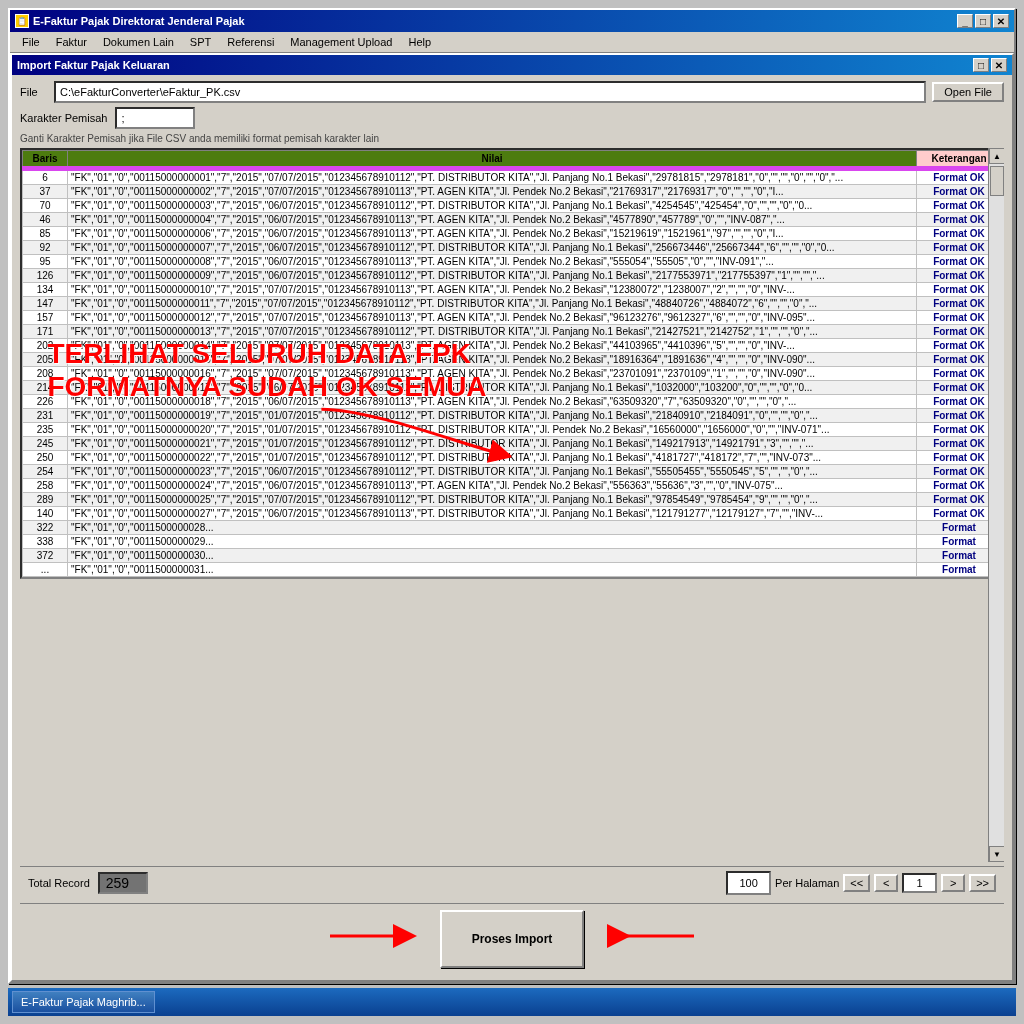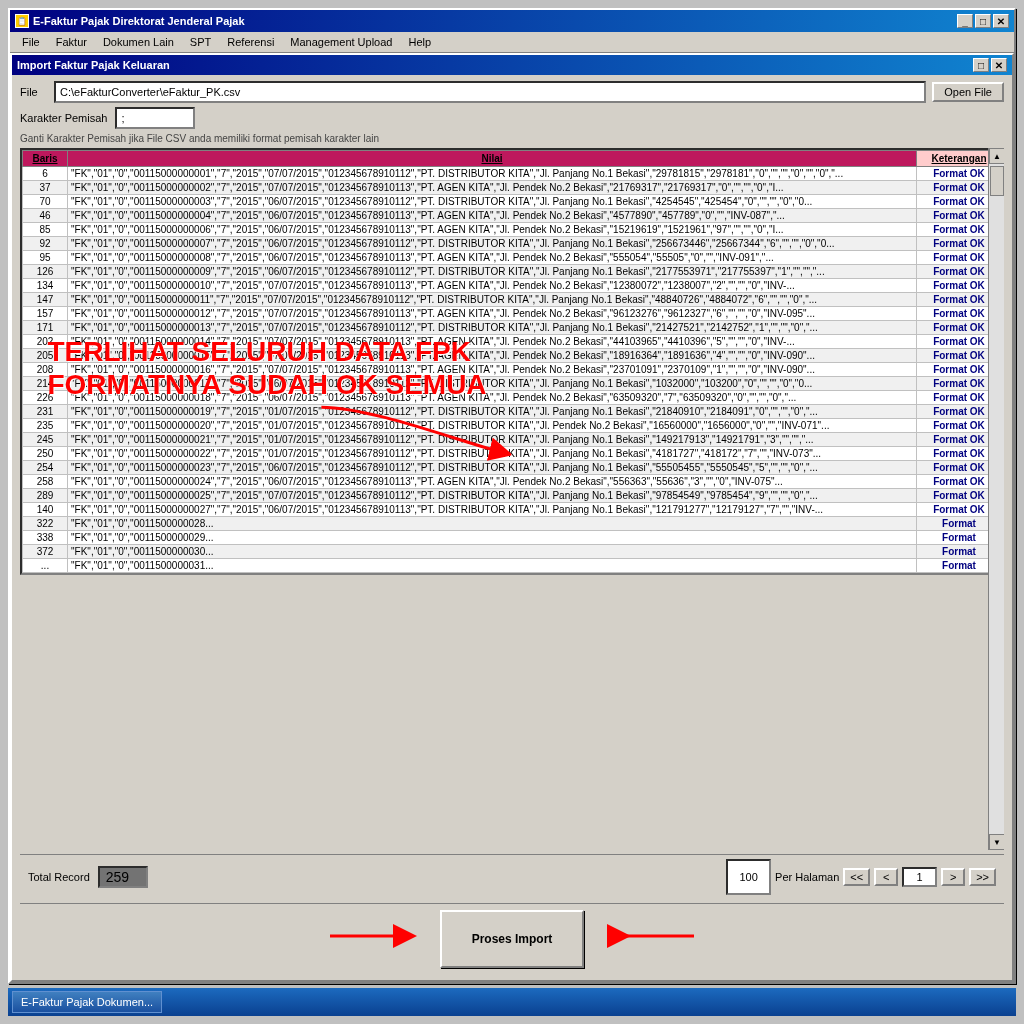--- a/index.html
+++ b/index.html
@@ -196,23 +196,22 @@
       position: relative;
     }
 
     .data-table {
       width: 100%;
       border-collapse: collapse;
       font-size: 10px;
     }
 
     .data-table thead tr {
-      background: #be185d;
-      border-bottom: 1px solid #d946ef;
-      text-decoration: underline;
+      background: #4d7c0f;
+      border-bottom: 5px solid #d946ef;
     }
 
     .data-table thead th {
       border: 1px solid #808080;
       padding: 2px 4px;
       text-align: center;
       font-weight: bold;
       white-space: nowrap;
     }
 
@@ -293,21 +292,21 @@
 
     .per-halaman-area {
       display: flex;
       align-items: center;
       gap: 4px;
       font-size: 11px;
     }
 
     .per-halaman-input {
       width: 45px;
-      height: 36px;
+      height: 24px;
       border: 2px inset #808080;
       background: #fff;
       text-align: center;
       font-size: 11px;
     }
 
     .nav-btn {
       padding: 1px 5px;
       background: #d4d0c8;
       border: 2px solid #fff;
@@ -686,15 +685,15 @@
             </defs>
             <path d="M10,20 L85,20" stroke="#ff0000" stroke-width="3" fill="none" marker-end="url(#ah3)"></path>
           </svg>
           <button class="proses-import-btn">Proses Import</button>
         </div>
       </div>
     </div>
   </div>
 
   <div class="taskbar">
-    <div class="taskbar-item">E-Faktur Pajak Dokumen...</div>
+    <div class="taskbar-item">E-Faktur Pajak Maghrib...</div>
   </div>
 </div>
 
 </body></html>

